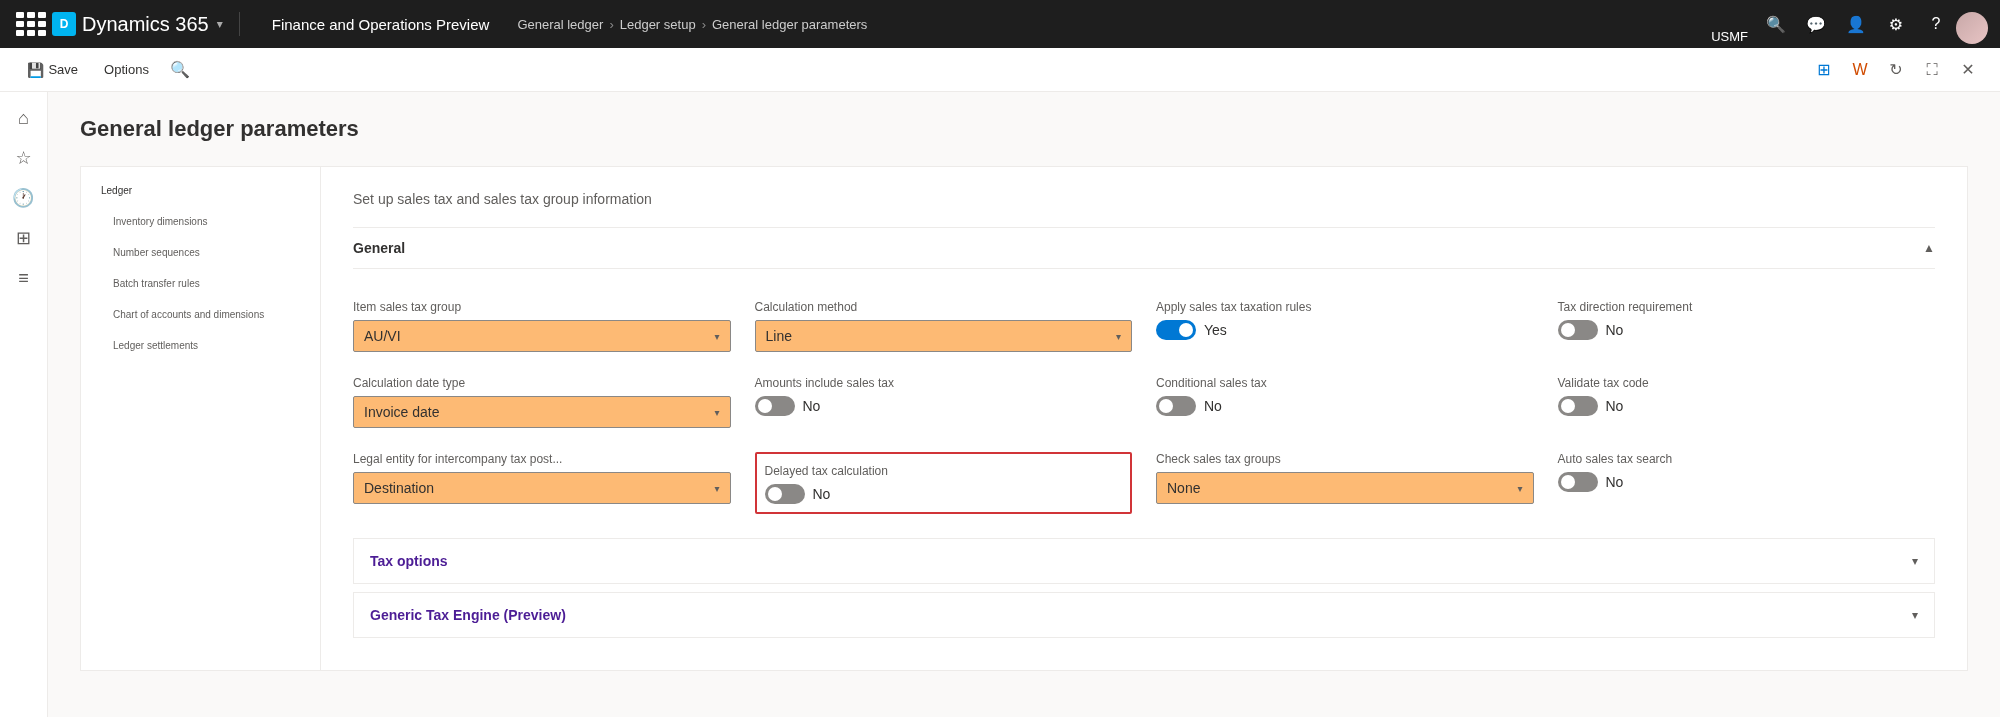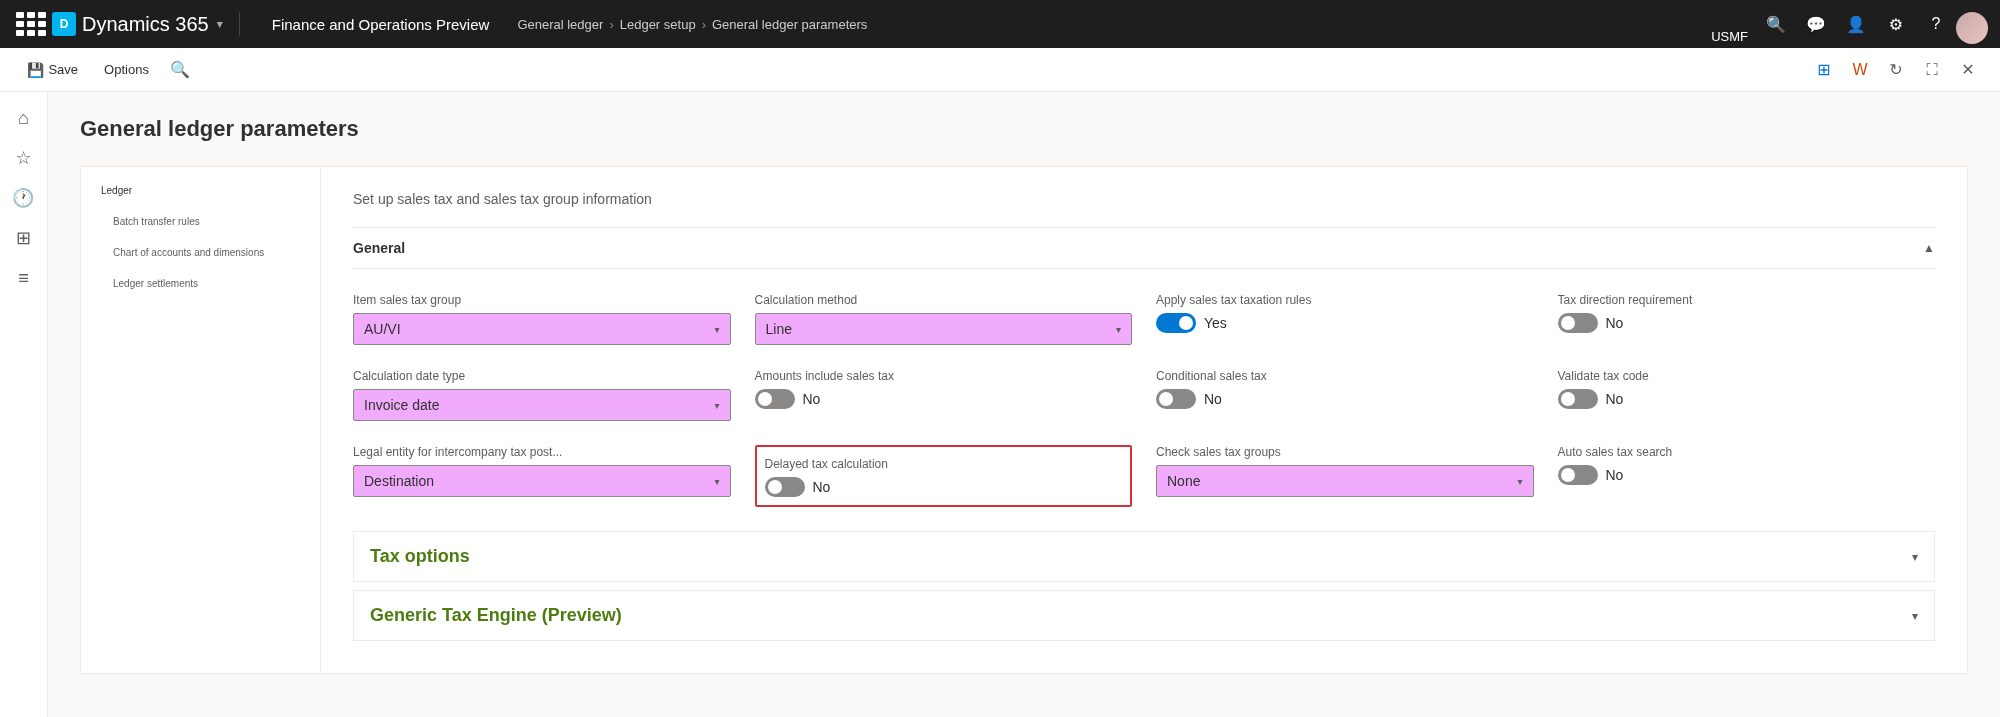--- a/index.html
+++ b/index.html
@@ -167,21 +167,21 @@
       overflow-y: auto;
     }
 
     .section-header {
       display: flex;
       align-items: center;
       justify-content: space-between;
       padding: 12px 0;
       border-top: 1px solid #edebe9;
       border-bottom: 1px solid #edebe9;
-      margin-bottom: 24px;
+      margin-bottom: 31px;
       cursor: pointer;
     }
     .section-header h3 {
       font-size: 14px;
       font-weight: 600;
       color: #323130;
     }
     .section-chevron { color: #605e5c; font-size: 12px; }
 
     
@@ -201,21 +201,21 @@
       font-size: 12px;
       color: #605e5c;
       font-weight: 400;
     }
 
     
     .dropdown-field {
       display: flex;
       align-items: center;
       border: 1px solid #8a8886;
-      background: #f0abfc;
+      background: #fdba74;
       height: 32px;
       padding: 0 10px;
       border-radius: 2px;
       cursor: pointer;
       justify-content: space-between;
       font-size: 14px;
     }
     .dropdown-arrow { color: #605e5c; font-size: 10px; }
 
     
@@ -264,23 +264,23 @@
     }
     .collapsible-header {
       display: flex;
       align-items: center;
       justify-content: space-between;
       padding: 14px 16px;
       cursor: pointer;
       background: white;
     }
     .collapsible-title {
-      font-size: 18px;
+      font-size: 14px;
       font-weight: 600;
-      color: #4d7c0f;
+      color: #4c1d95;
     }
   </style>
 </head>
 <body>
 
 <div class="top-nav">
   <div class="top-nav-left">
     <div class="waffle-icon">
       <span></span>
         <span></span>
@@ -351,20 +351,26 @@
     <div class="page-content">
       <h1 class="page-title">General ledger parameters</h1>
 
       <div class="form-layout">
 
         <div class="nav-panel">
           <div class="nav-item">
             <span>Ledger</span>
           </div>
           <div class="nav-item" style="padding-left:32px; color:#605e5c;">
+            <span>Inventory dimensions</span>
+          </div>
+          <div class="nav-item" style="padding-left:32px; color:#605e5c;">
+            <span>Number sequences</span>
+          </div>
+          <div class="nav-item" style="padding-left:32px; color:#605e5c;">
             <span>Batch transfer rules</span>
           </div>
           <div class="nav-item" style="padding-left:32px; color:#605e5c;">
             <span>Chart of accounts and dimensions</span>
           </div>
           <div class="nav-item" style="padding-left:32px; color:#605e5c;">
             <span>Ledger settlements</span>
           </div>
         </div>
 

